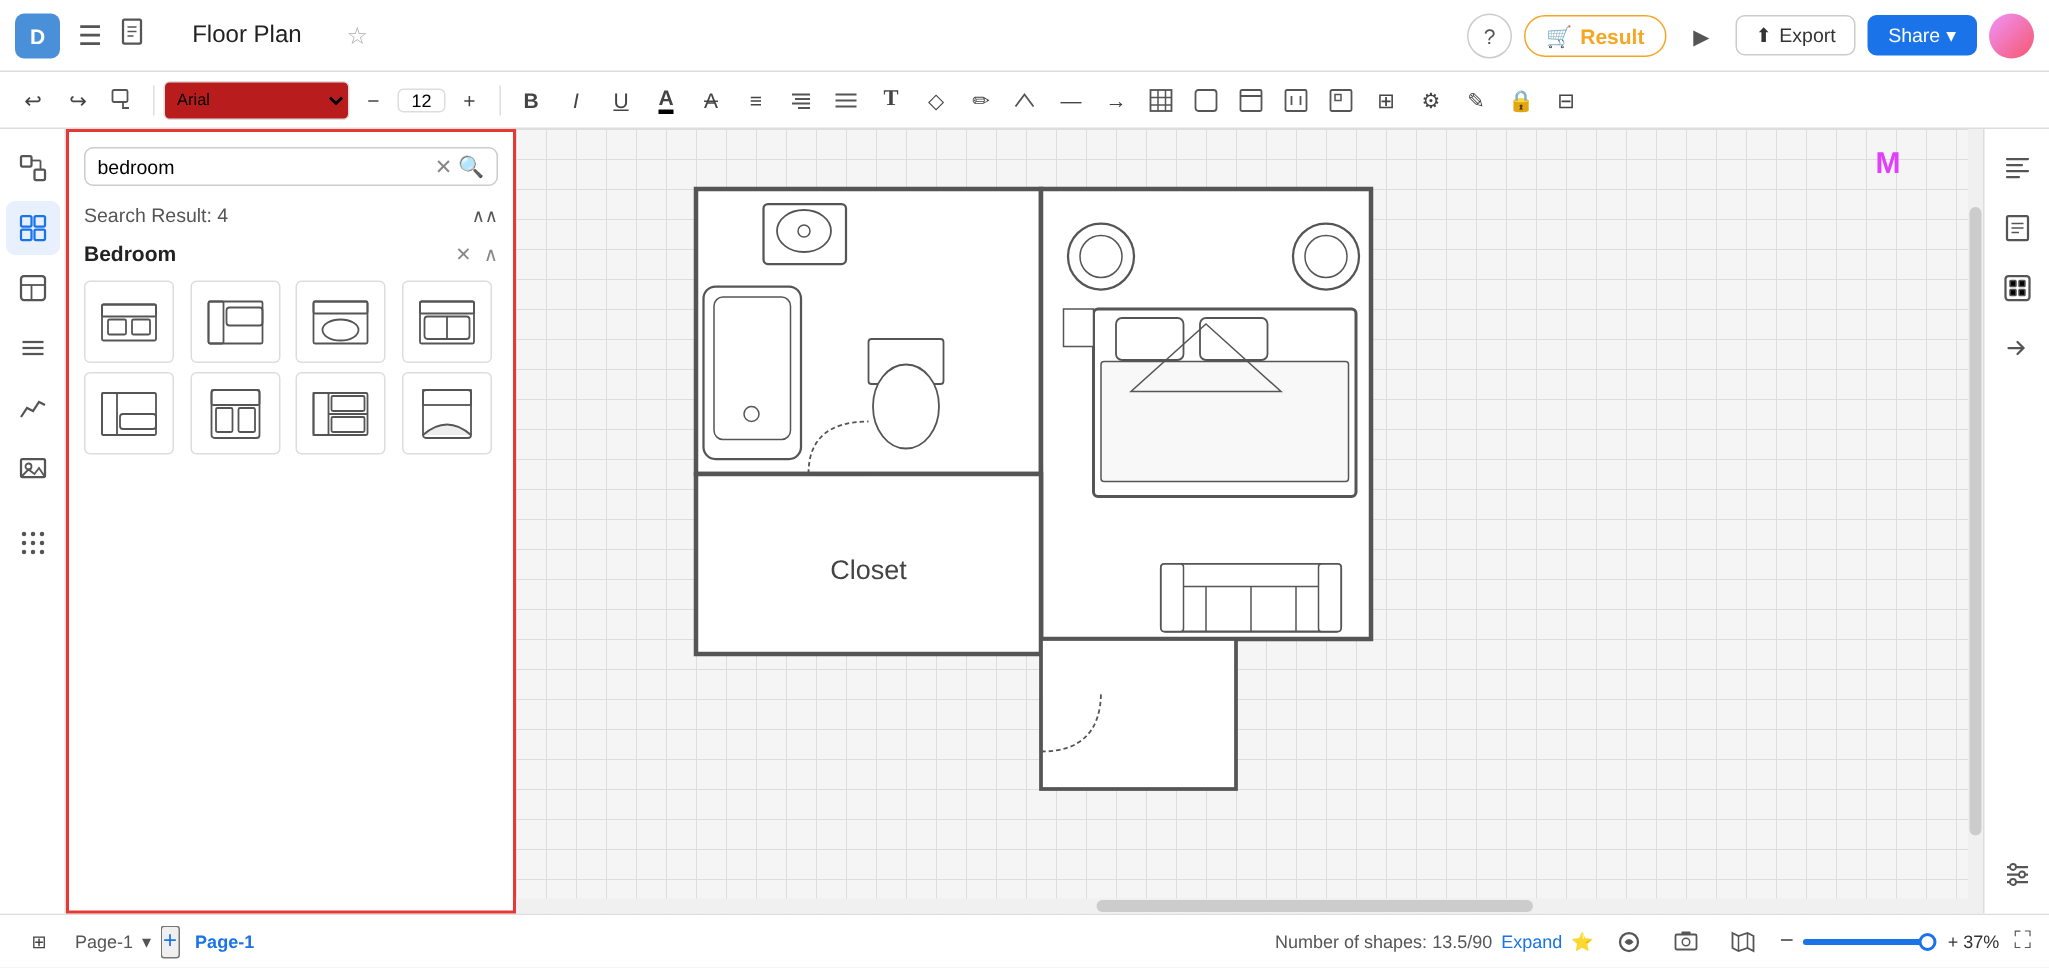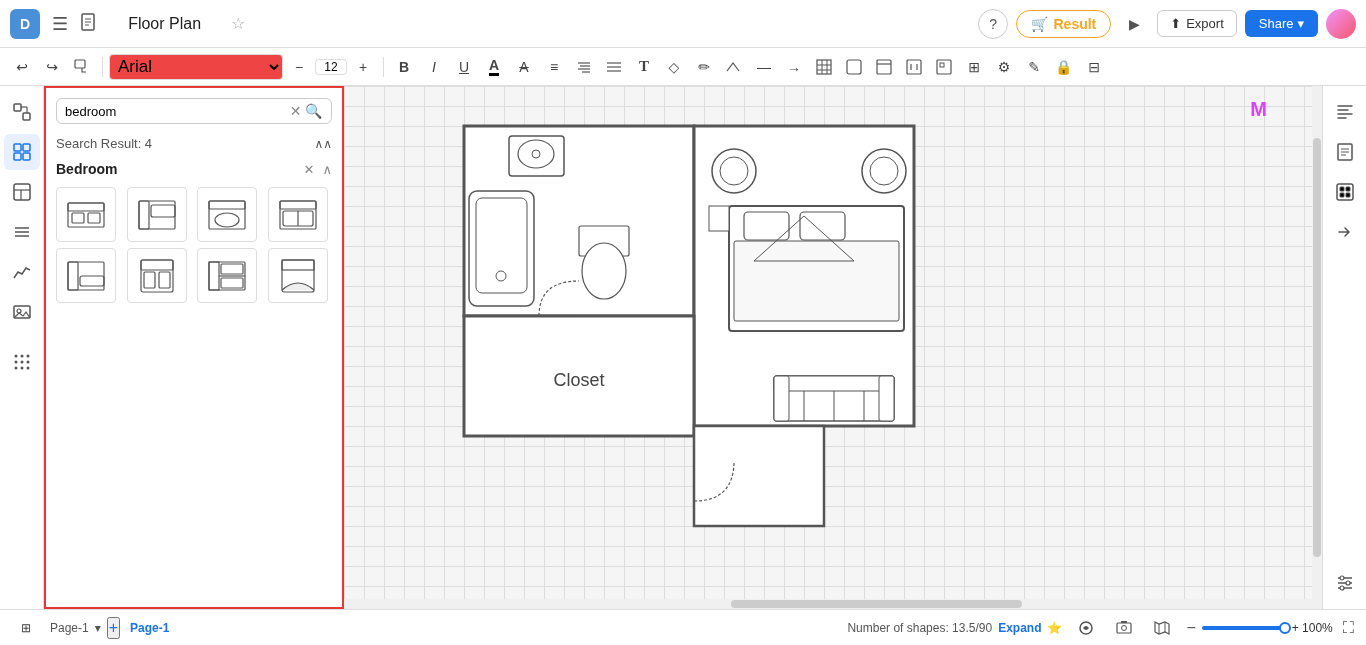--- a/index.html
+++ b/index.html
@@ -24,21 +24,21 @@
     #header .share-btn { background: #1a73e8; border: none; border-radius: 6px; padding: 6px 14px; font-size: 13px; cursor: pointer; color: #fff; font-weight: 400; display: flex; align-items: center; gap: 4px; }
     #header .avatar { width: 30px; height: 30px; border-radius: 50%; background: linear-gradient(135deg, #f093fb, #f5576c); }
 
     
     #toolbar {
       display: flex; align-items: center; height: 38px;
       background: #fff; border-bottom: 1px solid #ddd; padding: 0 8px; gap: 2px;
     }
     .tb-btn { width: 28px; height: 28px; display: flex; align-items: center; justify-content: center; cursor: pointer; border-radius: 4px; color: #444; font-size: 14px; border: none; background: transparent; }
     .tb-sep { width: 1px; height: 20px; background: #ddd; margin: 0 4px; }
-    .font-select { height: 26px; border: 1px solid #ddd; border-radius: 4px; font-size: 17px; padding: 0 4px; background: #ef4444; cursor: pointer; }
+    .font-select { height: 26px; border: 1px solid #ddd; border-radius: 4px; font-size: 11px; padding: 0 4px; background: #b91c1c; cursor: pointer; }
     .font-size-group { display: flex; align-items: center; gap: 2px; }
     .font-size-input { width: 32px; height: 16px; border: 1px solid #ddd; border-radius: 4px; text-align: center; font-size: 12px; }
     .tb-bold { font-weight: bold; }
     .tb-italic { font-style: italic; }
     .tb-underline { text-decoration: underline; }
 
     
     #main { display: flex; height: calc(645px - 86px - 36px); }
 
     
@@ -91,21 +91,21 @@
     
     #statusbar {
       display: flex; align-items: center; height: 36px;
       background: #fff; border-top: 1px solid #ddd; padding: 0 12px; gap: 10px; font-size: 12px; color: #555;
     }
     #statusbar .page-info { display: flex; align-items: center; gap: 6px; }
     #statusbar .add-page { cursor: pointer; color: #1a73e8; font-size: 16px; }
     #statusbar .active-page { color: #1a73e8; font-weight: 600; cursor: pointer; }
     #statusbar .spacer { flex: 1; }
     #statusbar .shape-count { display: flex; align-items: center; gap: 6px; }
-    #statusbar .expand-btn { color: #1a73e8; cursor: pointer; font-weight: 700; }
+    #statusbar .expand-btn { color: #1a73e8; cursor: pointer; font-weight: 400; }
     #statusbar .zoom-controls { display: flex; align-items: center; gap: 6px; }
     #statusbar .zoom-btn { cursor: pointer; font-size: 16px; color: #555; }
     #statusbar .zoom-slider { width: 80px; height: 4px; background: #ddd; border-radius: 2px; position: relative; cursor: pointer; }
     #statusbar .zoom-level { font-size: 12px; color: #333; min-width: 45px; text-align: right; }
     #statusbar .fullscreen-btn { cursor: pointer; font-size: 16px; color: #555; }
 
     
     #floor-plan-svg {
       position: absolute;
       top: 50px; left: 80px;
@@ -559,16 +559,16 @@
         <line x1="5" y1="4" x2="5" y2="14" stroke="#555" stroke-width="1"></line>
         <line x1="11" y1="2" x2="11" y2="12" stroke="#555" stroke-width="1"></line>
       </svg>
   </button>
   <div class="zoom-controls">
     <span class="zoom-btn">−</span>
     <div class="zoom-slider">
       <div style="position:absolute; left:0; top:0; height:4px; width:100%; background: linear-gradient(to right, #1a73e8 100%, #ddd 0%); border-radius:2px;"></div>
       <div style="position:absolute; left:96%; top:-4px; width:12px; height:12px; background: white; border: 2px solid #1a73e8; border-radius: 50%;"></div>
     </div>
-    <span class="zoom-level">+ 100%</span>
+    <span class="zoom-level">+ 37%</span>
   </div>
   <span class="fullscreen-btn">⛶</span>
 </div>
 
 </body></html>

